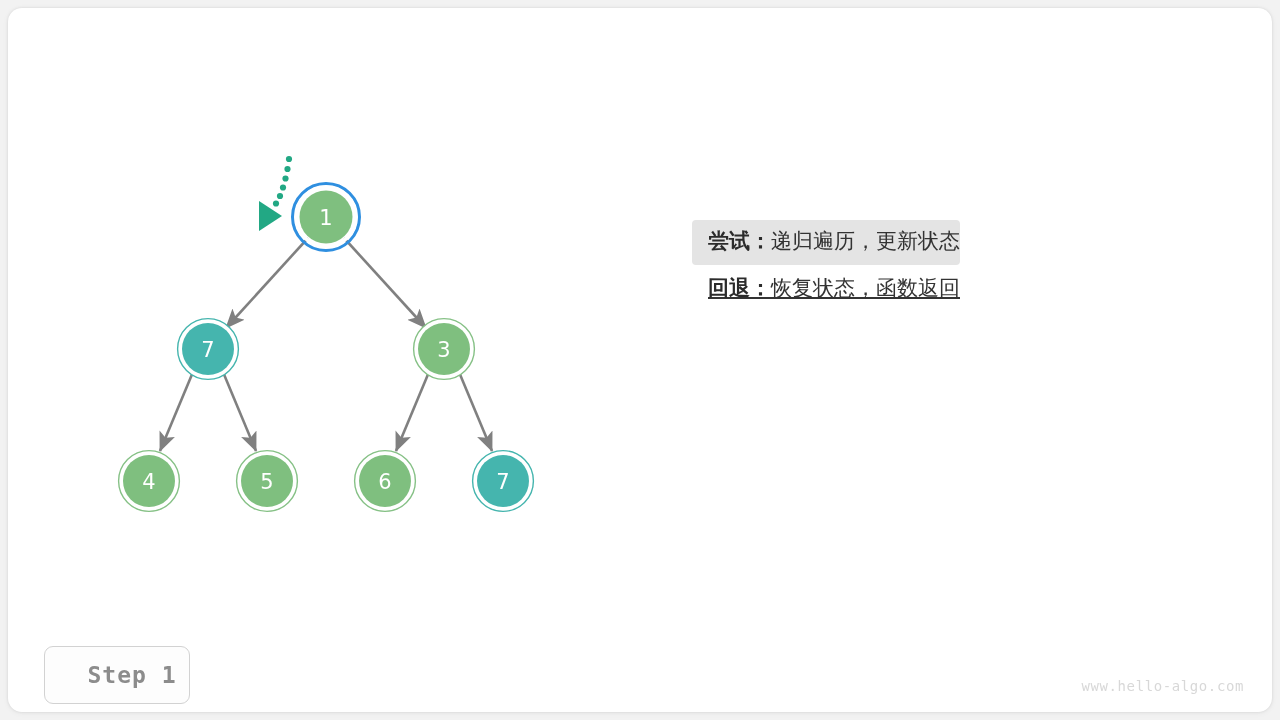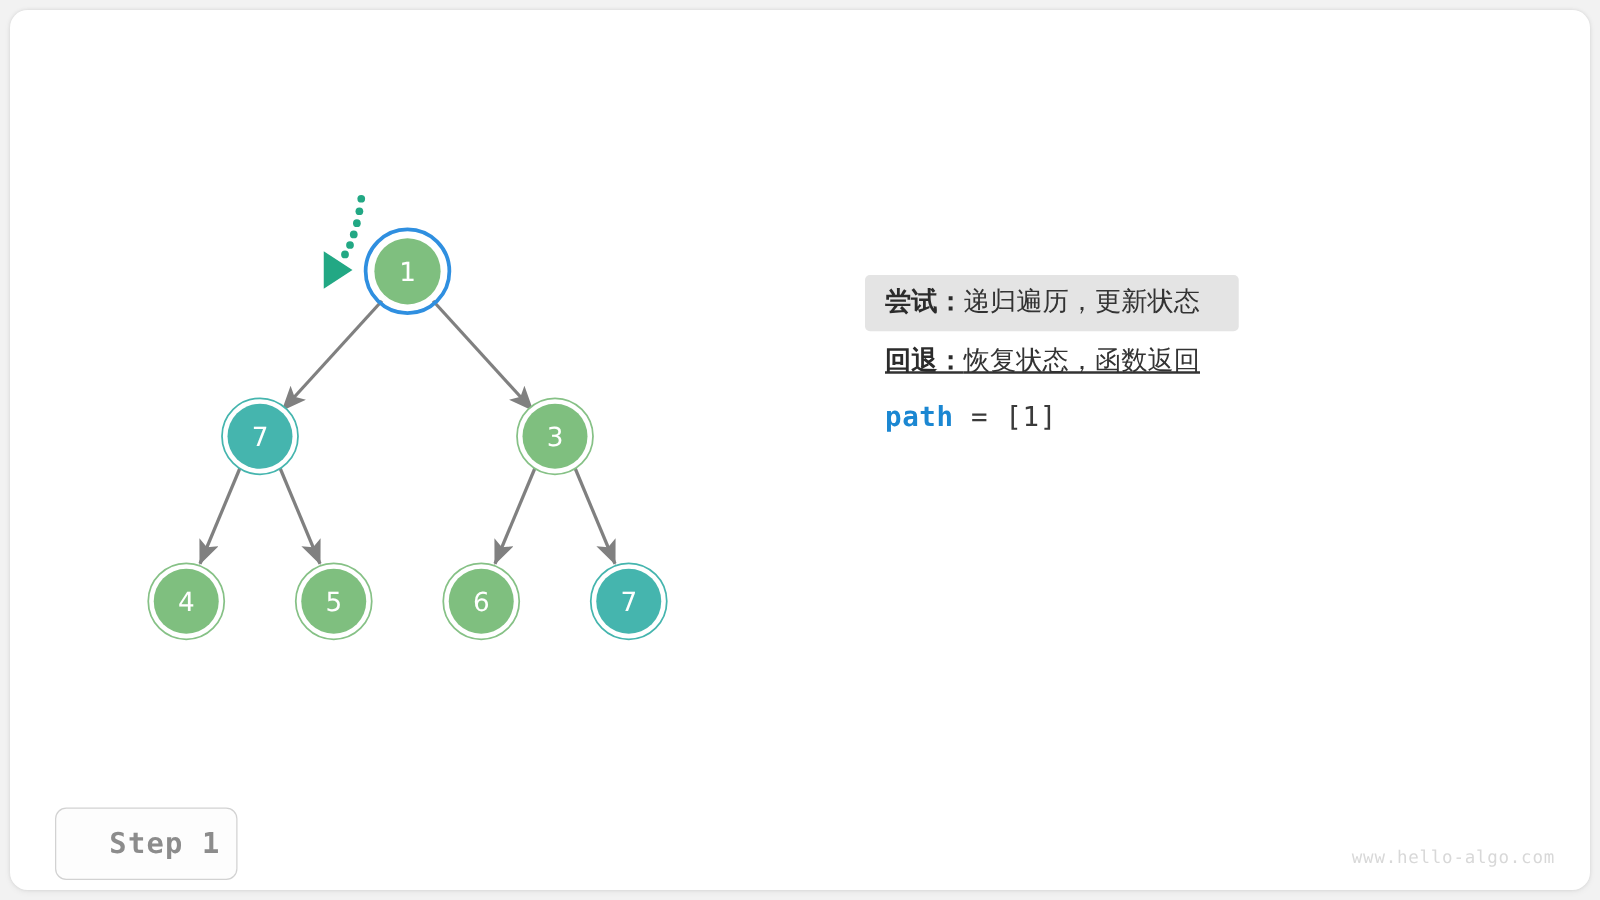--- a/index.html
+++ b/index.html
@@ -51,21 +51,21 @@
     font-family: "DejaVu Sans", "Liberation Sans", sans-serif;
     font-size: 21px;
     color: #333333;
     line-height: 1;
     white-space: nowrap;
   }
   .row-try {
     display: inline-block;
     background: #e4e4e4;
     border-radius: 4px;
-    padding: 11px 31px 13px 16px;
+    padding: 11px 0 13px 16px;
     margin: 0;
   }
   .row-back {
     display: block;
     padding: 13px 16px 13px 16px;
     text-decoration: underline;
   }
   .lbl {
     font-weight: bold;
     color: #2b2b2b;
@@ -200,21 +200,20 @@
         <circle cx="275" cy="179.5" r="3.1" fill="#22a884"></circle>
         <circle cx="272" cy="188" r="3.1" fill="#22a884"></circle>
         <circle cx="268" cy="195.5" r="3.1" fill="#22a884"></circle>
         <polygon points="251,193 251,223 274,208" fill="#22a884"></polygon>
       </g>
     </svg>
 
     <div id="info-panel">
       <div class="info-line row-try"><span class="lbl">尝试：</span><span>递归遍历，更新状态</span></div>
       <div class="info-line row-back"><span class="lbl">回退：</span><span>恢复状态，函数返回</span></div>
-      <div class="row-var"><span class="var-path">path</span><span class="var-eq"> =  [1]</span></div>
     </div>
 
     <div id="step-badge">
       <span>Step 1</span>
     </div>
 
     <div id="watermark">www.hello-algo.com</div>
 
   </div>
 </div>

